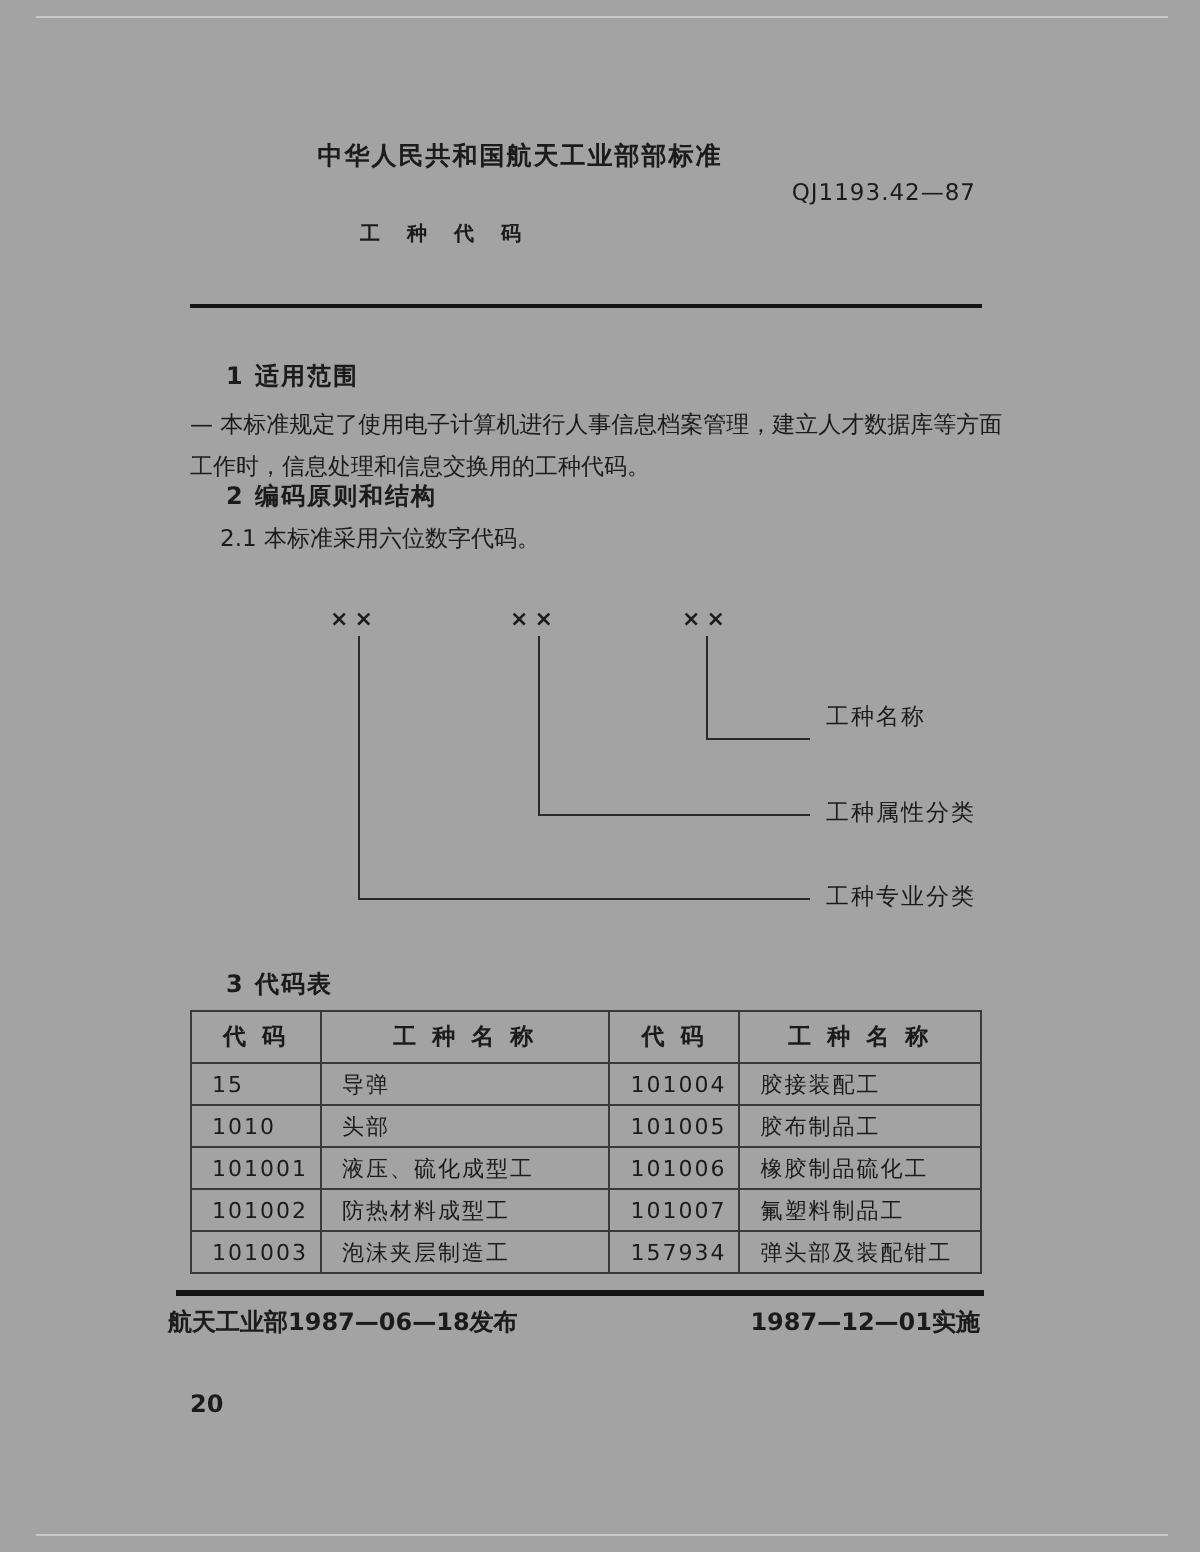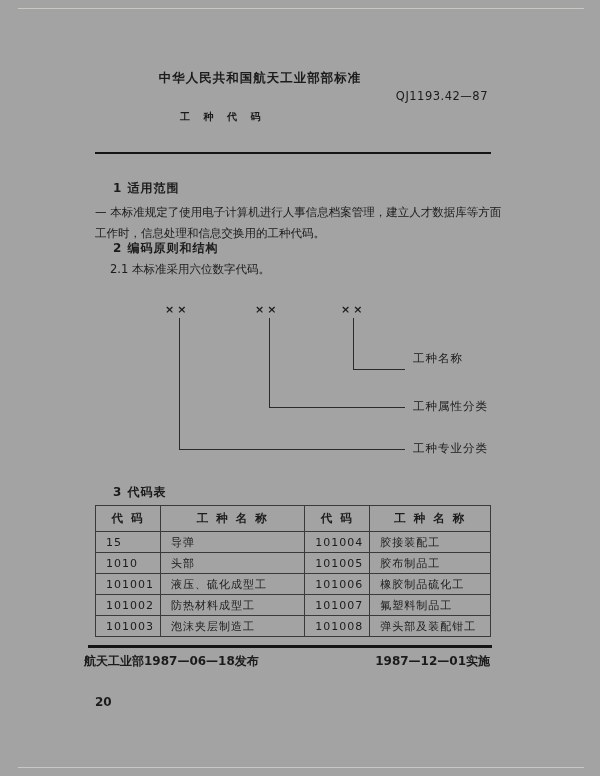--- a/index.html
+++ b/index.html
@@ -258,21 +258,21 @@
       </tr>
       <tr>
         <td>101002</td>
         <td>防热材料成型工</td>
         <td>101007</td>
         <td>氟塑料制品工</td>
       </tr>
       <tr>
         <td>101003</td>
         <td>泡沫夹层制造工</td>
-        <td>101008</td>
+        <td>157934</td>
         <td>弹头部及装配钳工</td>
       </tr>
     </tbody>
   </table>
 
   <div class="rule-bottom"></div>
   <div class="footer-pub">航天工业部1987—06—18发布</div>
   <div class="footer-impl">1987—12—01实施</div>
   <div class="page-num">20</div>
 

